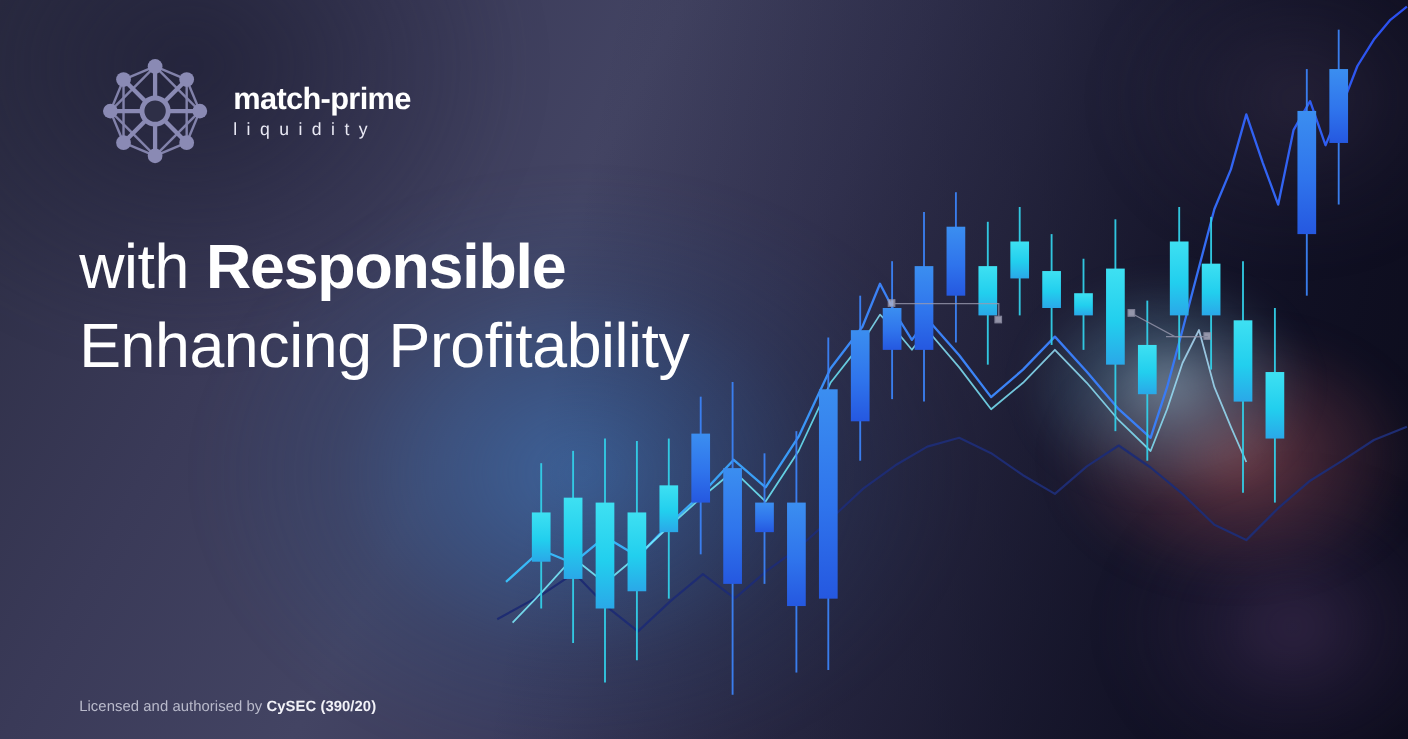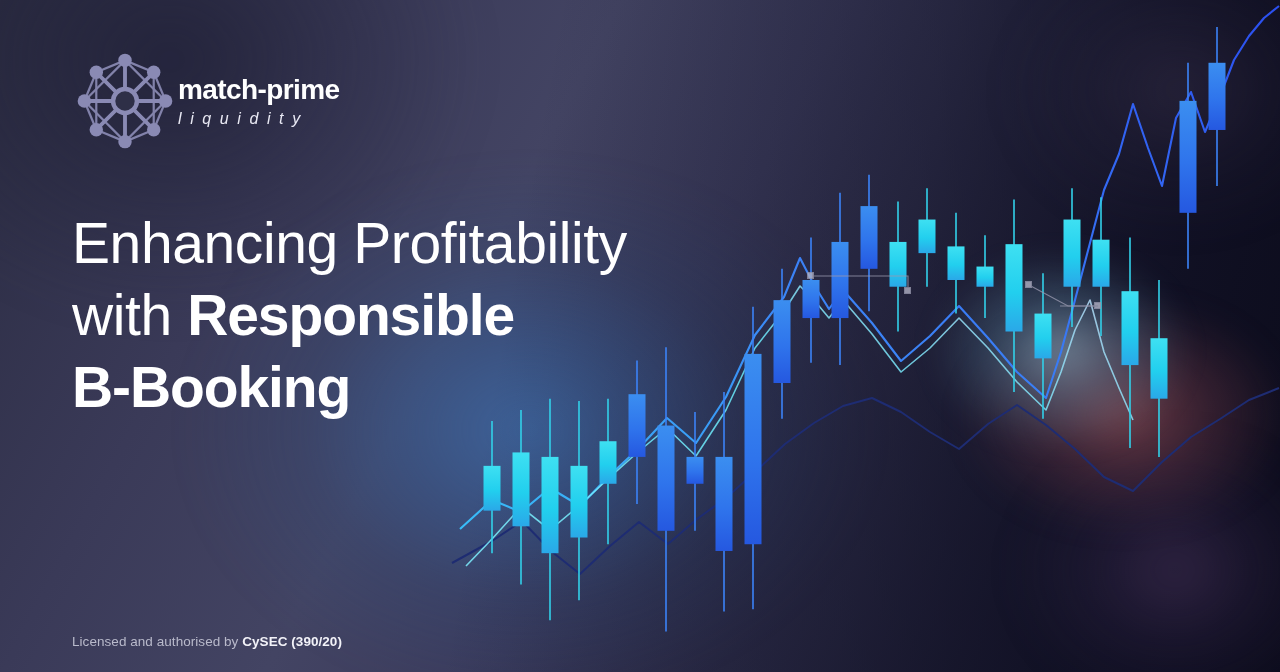--- a/index.html
+++ b/index.html
@@ -99,42 +99,41 @@
 
   
   #chart-svg {
     position:absolute; inset:0;
     width:1280px; height:672px;
   }
 
   
   .logo {
     position:absolute;
-    left:72px; top:48px;
-    display:flex; align-items:center; gap:0;
+    left:88px; top:48px;
+    display:flex; align-items:center; gap:18px;
   }
   .logo-mark { width:106px; height:106px; display:block; flex:none; }
   .logo-words { display:flex; flex-direction:column; padding-top:4px; }
   .logo-name {
     font-size:28px;
     font-weight:700;
     color:#ffffff;
     letter-spacing:-0.6px;
     line-height:1.02;
     white-space:nowrap;
   }
   .logo-sub {
     font-size:16px;
     font-weight:400;
     color:#e9e9f4;
     letter-spacing:8.6px;
     line-height:1.35;
     margin-top:3px;
     white-space:nowrap;
-    font-style:italic;
   }
 
   
   .headline {
     position:absolute;
     left:72px; top:207px;
     width:640px;
     color:#ffffff;
     font-size:57px;
     line-height:72px;
@@ -321,20 +320,19 @@
           <circle cx="27.5" cy="27.5" r="7.6"></circle>
       </g>
     </svg>
     <div class="logo-words">
       <div class="logo-name">match-prime</div>
       <div class="logo-sub">liquidity</div>
     </div>
   </div>
 
   <h1 class="headline">
+    <span class="hl-line"><span class="hl-light">with </span><span class="hl-bold">Responsible</span></span>
     <span class="hl-line hl-light">Enhancing Profitability</span>
-    <span class="hl-line"><span class="hl-light">with </span><span class="hl-bold">Responsible</span></span>
-    <span class="hl-line hl-bold">B-Booking</span>
   </h1>
 
   <div class="footer"><span>Licensed and authorised by </span><span class="lic-strong">CySEC (390/20)</span></div>
 
 </div>
 
 </body></html>

